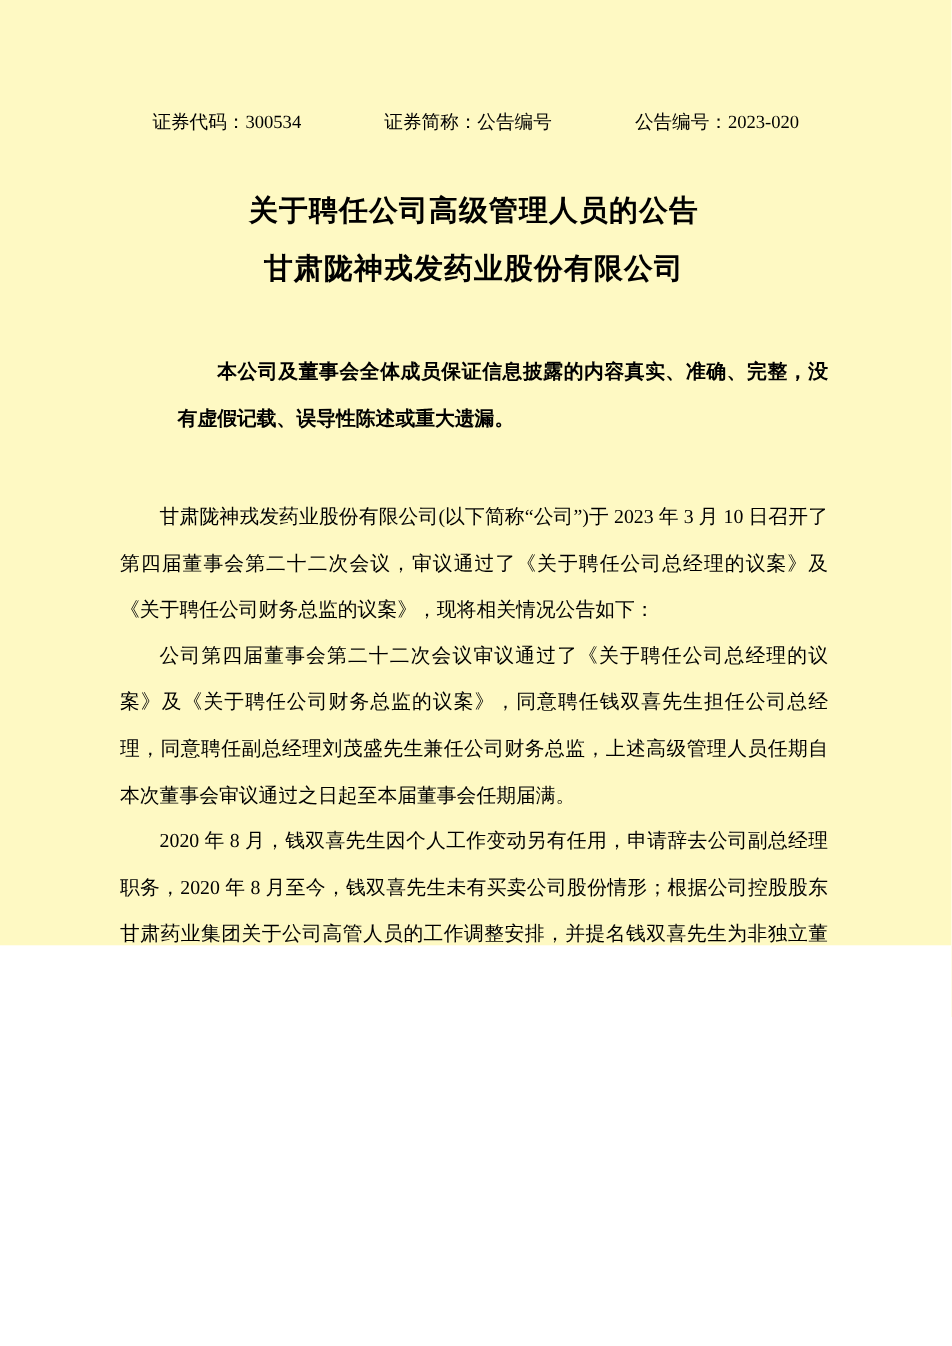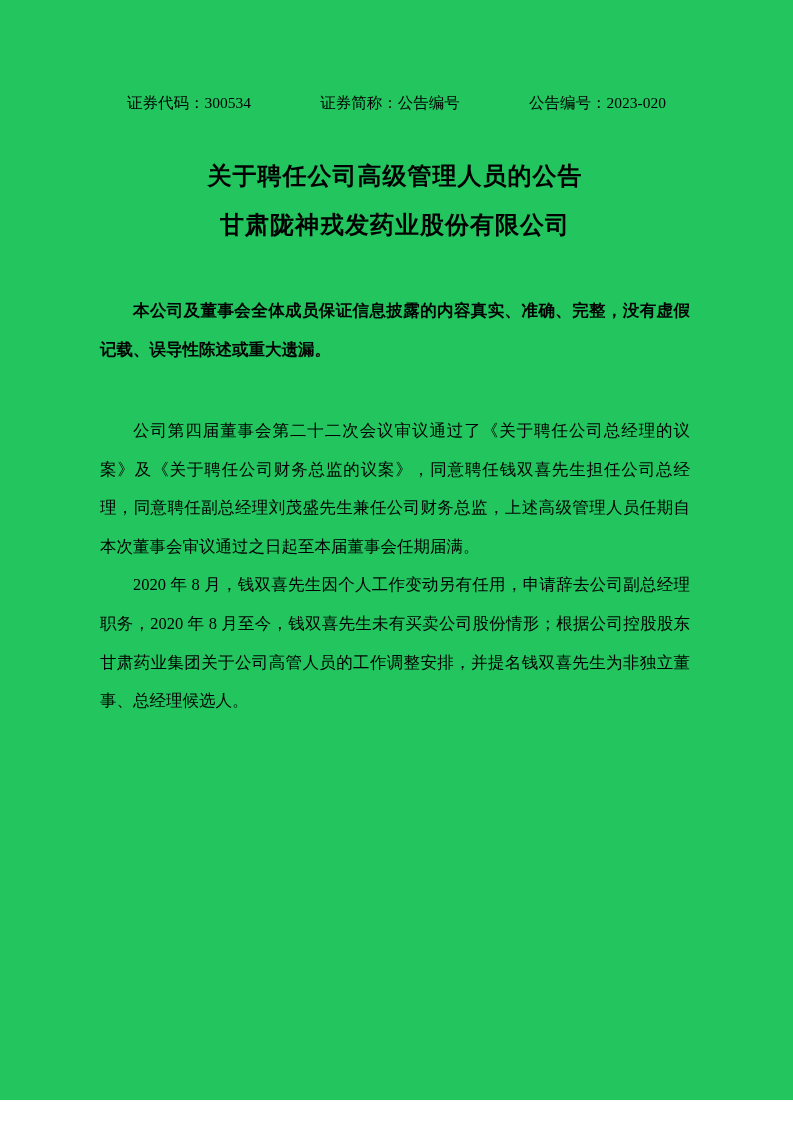--- a/index.html
+++ b/index.html
@@ -4,23 +4,23 @@
 <style>
   html, body {
     margin: 0;
     padding: 0;
     background: #ffffff;
     color: #000000;
   }
   .page {
     position: relative;
     width: 793px;
-    height: 1100px;
+    height: 788px;
     margin: 0 auto;
-    background: #22c55e;
+    background: #fef9c3;
     box-sizing: border-box;
     padding: 93px 103px 0 100px;
     font-family: "Liberation Serif", "DejaVu Serif", serif;
     overflow: hidden;
   }
   .header-row {
     display: flex;
     justify-content: space-between;
     align-items: baseline;
     padding: 0 24px 0 27px;
@@ -40,20 +40,21 @@
     letter-spacing: 1px;
   }
   .statement {
     margin-top: 42px;
     font-family: "Liberation Sans", "DejaVu Sans", sans-serif;
     font-weight: bold;
     font-size: 16.5px;
     line-height: 39px;
     text-indent: 2em;
     text-align: justify;
+    margin-left: 48px;
   }
   .body-block {
     margin-top: 43px;
   }
   .para {
     margin: 0;
     font-size: 16.5px;
     line-height: 38.6px;
     text-indent: 2em;
     text-align: justify;
@@ -72,17 +73,18 @@
   </div>
 
   <div class="title-block">
     <div class="title-line">关于聘任公司高级管理人员的公告</div>
     <div class="title-line">甘肃陇神戎发药业股份有限公司</div>
   </div>
 
   <p class="statement">本公司及董事会全体成员保证信息披露的内容真实、准确、完整，没有虚假记载、误导性陈述或重大遗漏。</p>
 
   <div class="body-block">
+    <p class="para">甘肃陇神戎发药业股份有限公司(以下简称“公司”)于 2023 年 3 月 10 日召开了第四届董事会第二十二次会议，审议通过了《关于聘任公司总经理的议案》及《关于聘任公司财务总监的议案》，现将相关情况公告如下：</p>
     <p class="para">公司第四届董事会第二十二次会议审议通过了《关于聘任公司总经理的议案》及《关于聘任公司财务总监的议案》，同意聘任钱双喜先生担任公司总经理，同意聘任副总经理刘茂盛先生兼任公司财务总监，上述高级管理人员任期自本次董事会审议通过之日起至本届董事会任期届满。</p>
     <p class="para">2020 年 8 月，钱双喜先生因个人工作变动另有任用，申请辞去公司副总经理职务，2020 年 8 月至今，钱双喜先生未有买卖公司股份情形；根据公司控股股东甘肃药业集团关于公司高管人员的工作调整安排，并提名钱双喜先生为非独立董事、总经理候选人。</p>
   </div>
 
 </div>
 
 </body></html>

